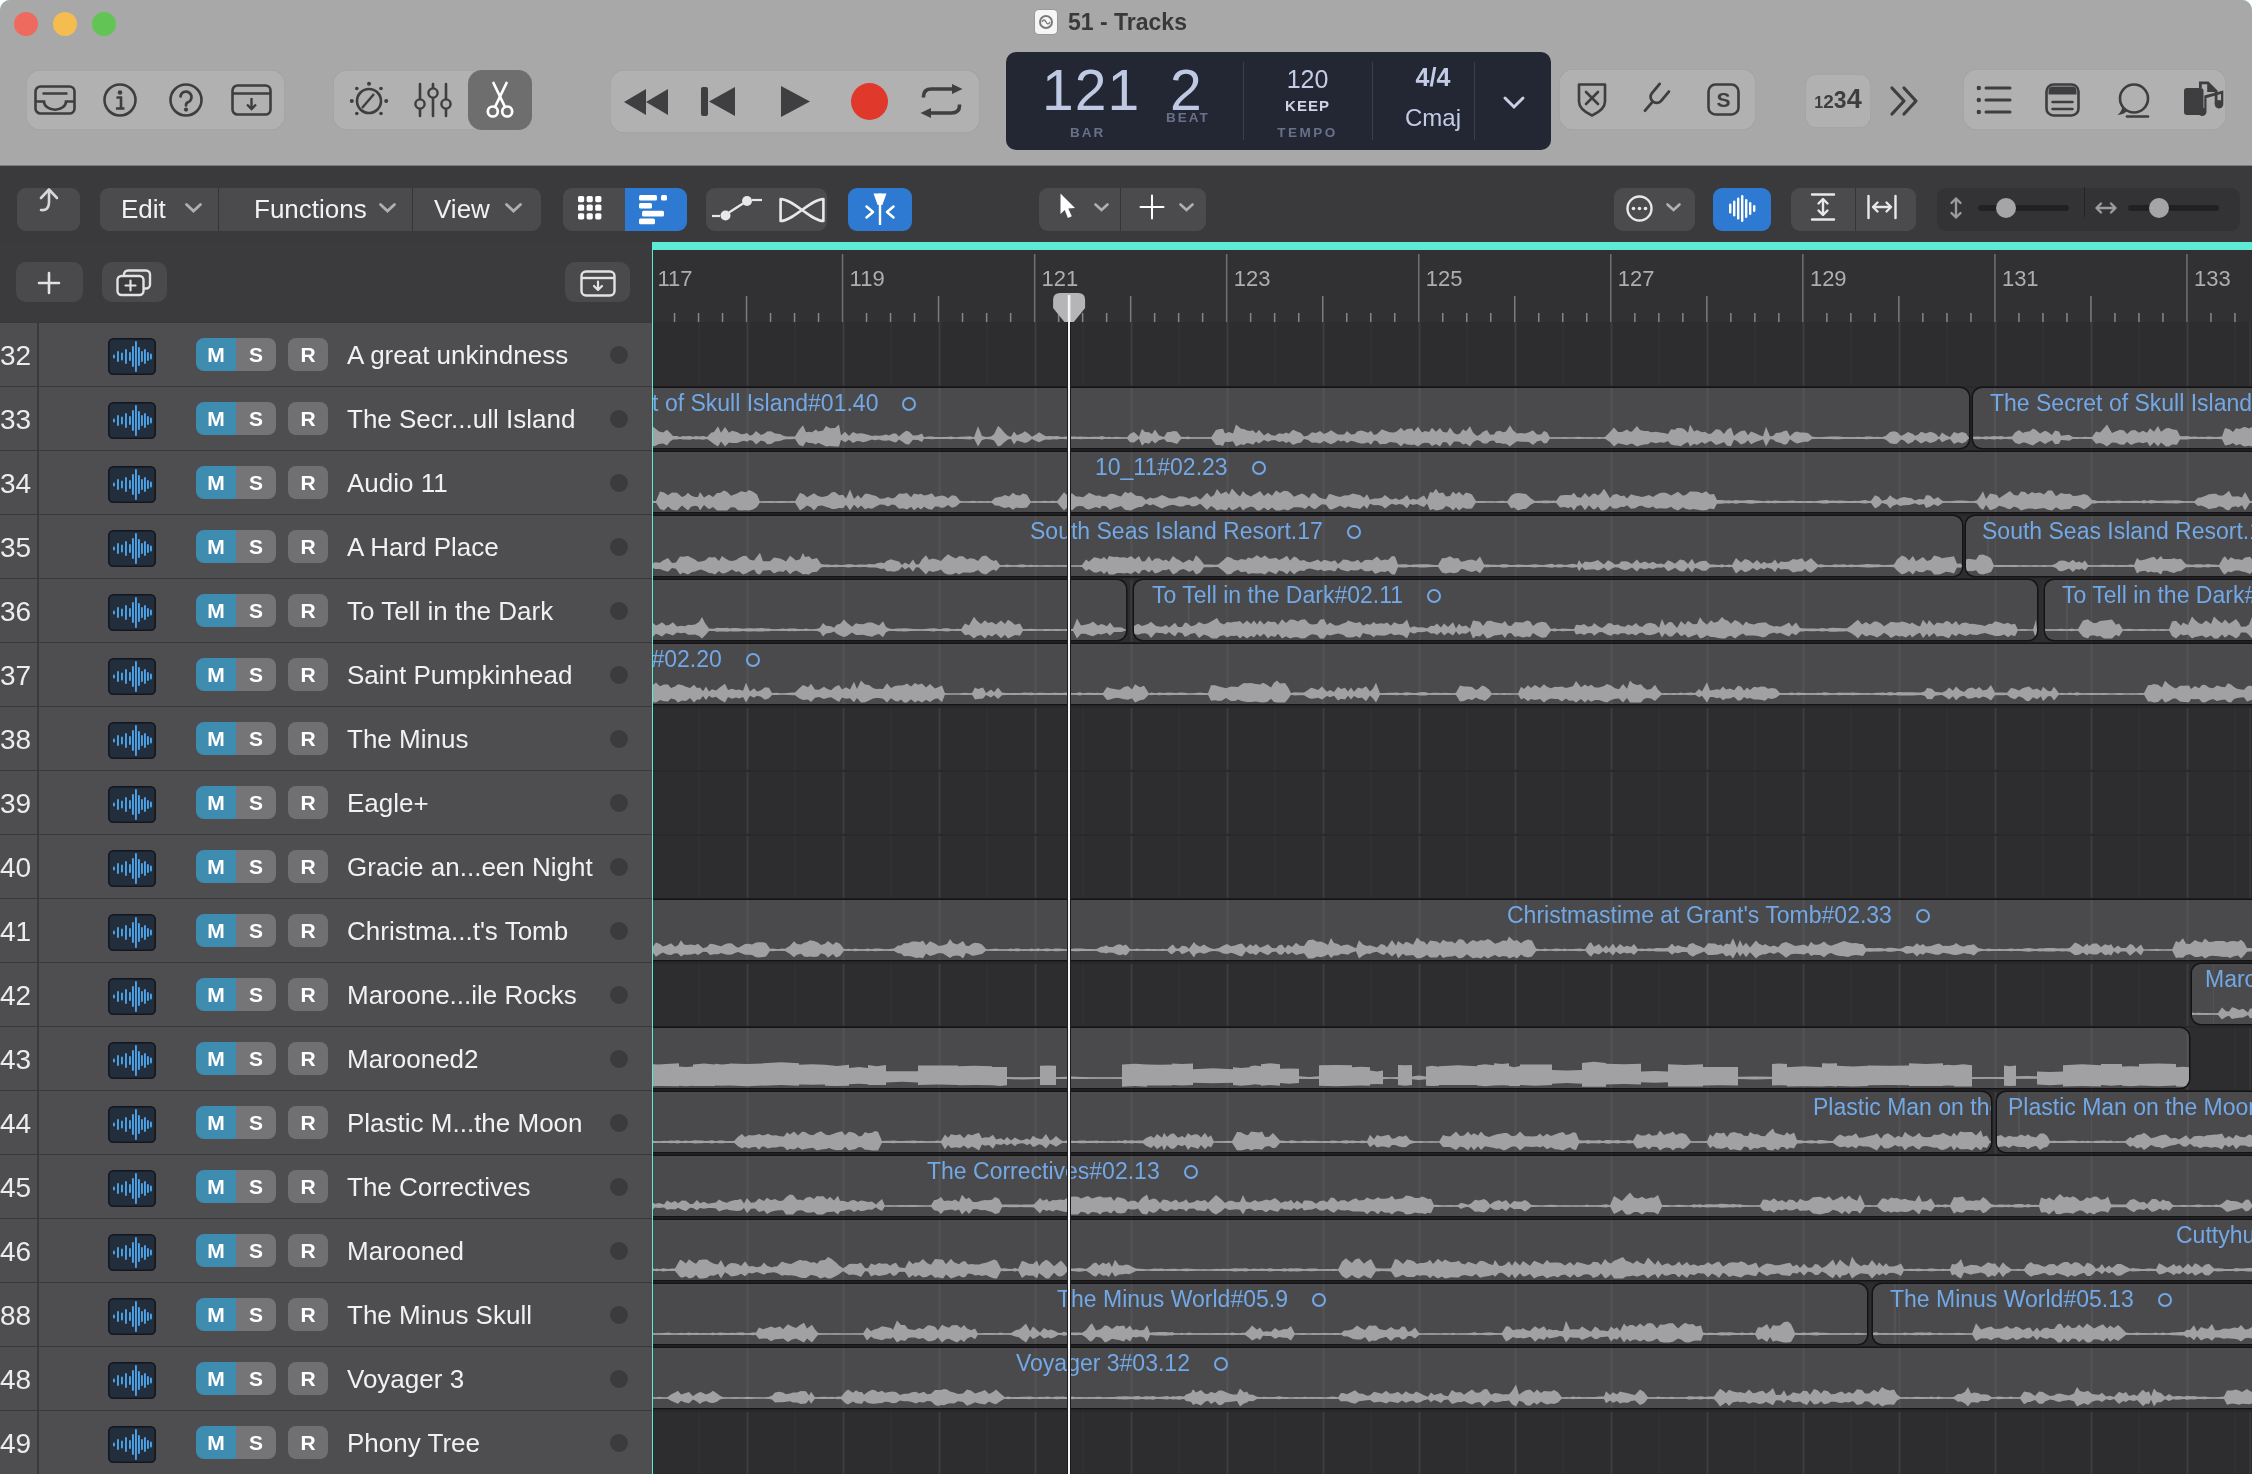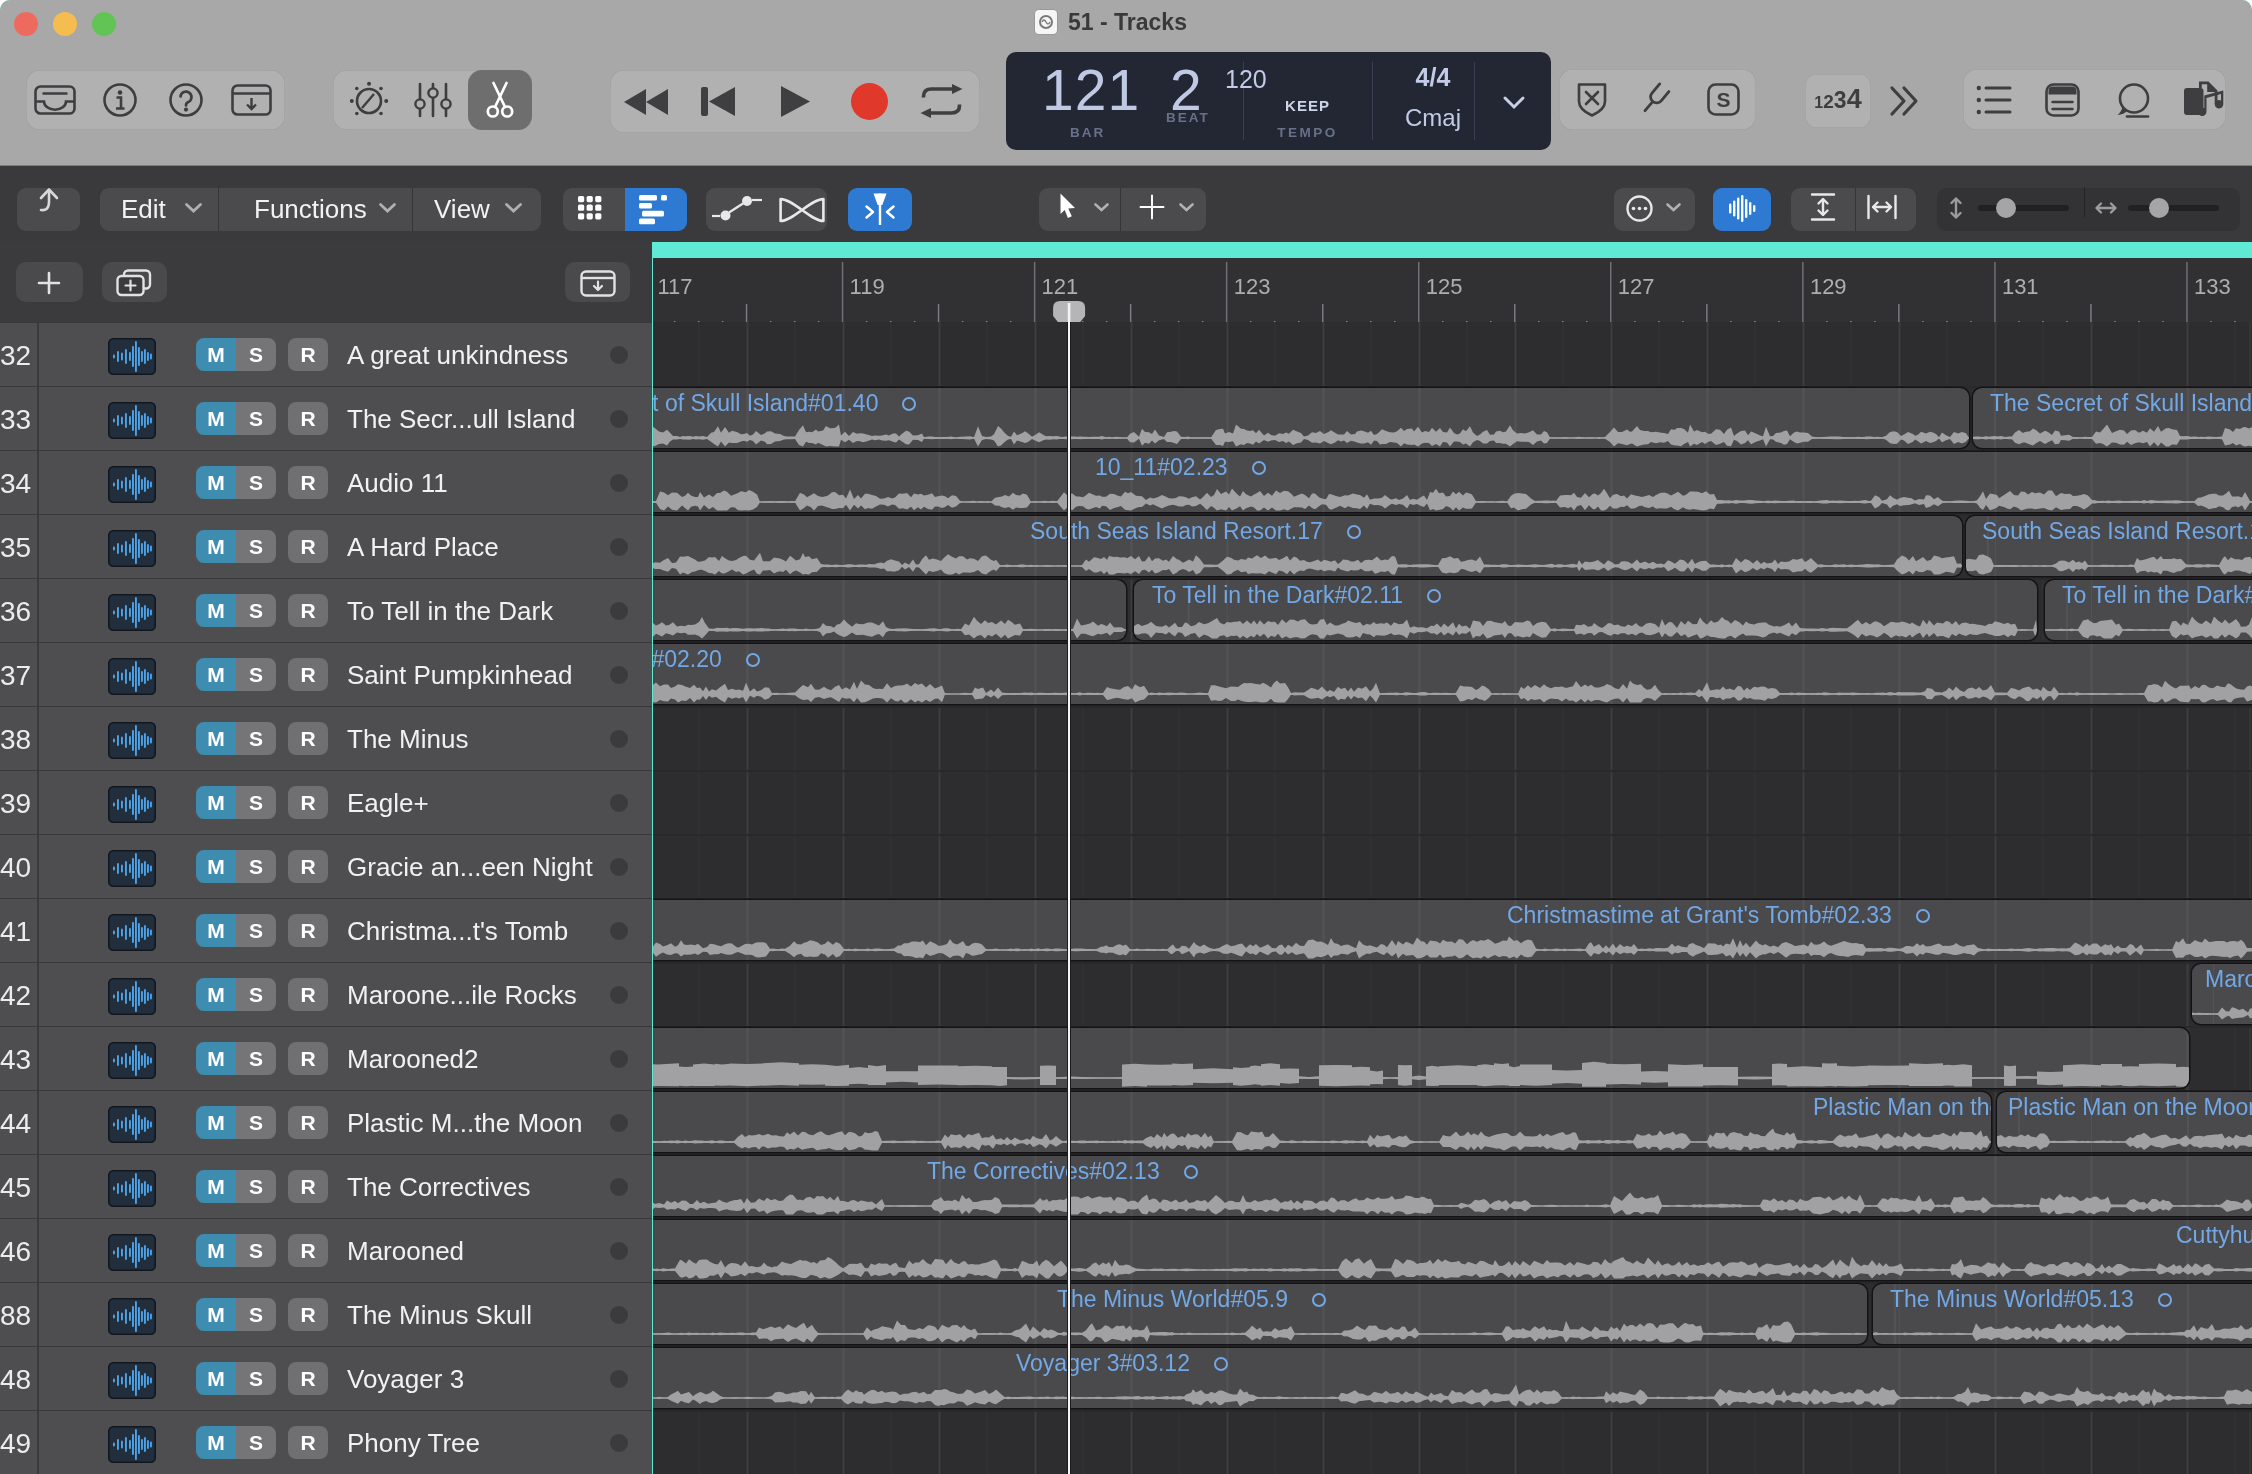--- a/index.html
+++ b/index.html
@@ -21,21 +21,21 @@
 
 #tb2{position:absolute;left:0;top:166px;width:2252px;height:76px;background:#3a3a3c}
 .b2{position:absolute;top:21.5px;height:43px;background:#4b4b4d;border-radius:9px}
 .b2 .dvd{position:absolute;top:0;width:1px;height:43px;background:#353537}
 .mtxt{position:absolute;top:21.5px;height:43px;line-height:43px;font-size:26px;color:#f2f2f2}
 .blue{background:#2e7ad2 !important}
 
 #hdr{position:absolute;left:0;top:242px;width:652px;height:80px;background:#3b3b3d}
 .hb{position:absolute;top:20px;height:40px;background:#4a4a4c;border-radius:10px}
 
-#ruler{position:absolute;left:653px;top:258px;width:1599px;height:80px;background:#313133;overflow:hidden}
+#ruler{position:absolute;left:653px;top:250px;width:1599px;height:80px;background:#313133;overflow:hidden}
 
 #panel{position:absolute;left:0;top:322px;width:652px;height:1152px;background:#4e4e50}
 .trow{position:absolute;left:0;width:652px;height:64px;border-top:1.5px solid #39393b}
 .num{position:absolute;left:0;top:17px;width:31px;text-align:right;font-size:28px;color:#ececec}
 .coldiv{position:absolute;left:37px;top:0;width:1.5px;height:64px;background:#3a3a3c}
 .wicon{position:absolute;left:108px;top:15px}
 .mbtn{position:absolute;left:196px;top:14.5px;width:40px;height:33px;background:#3e8cb0;
   border-radius:8px 0 0 8px;color:#fff;font-weight:bold;font-size:21px;text-align:center;line-height:33px}
 .sbtn{position:absolute;left:236px;top:14.5px;width:40px;height:33px;background:#757577;
   border-radius:0 8px 8px 0;color:#fff;font-weight:bold;font-size:21px;text-align:center;line-height:33px}
@@ -152,21 +152,21 @@
           <path d="M33 1 l10.5 5 l-10.5 5 z"></path>
           <path d="M12 25 l-10.5 5 l10.5 5 z"></path>
         </g>
       </svg>
       <div id="lcd">
         <div class="big" style="left:36px">121</div>
         <div class="big" style="left:164px">2</div>
         <div class="sm" style="left:64px;top:73px">BAR</div>
         <div class="sm" style="left:160px;top:58px">BEAT</div>
         <div class="dv" style="left:237px"></div>
-        <div class="md" style="left:219px;top:13px;width:129px;">120</div>
+        <div class="md" style="left:237px;top:13px;width:129px;text-align:center">120</div>
         <div style="position:absolute;left:237px;top:45px;width:129px;text-align:center;font-size:15px;font-weight:bold;color:#cdd4e6;letter-spacing:1px">KEEP</div>
         <div class="sm" style="left:237px;top:73px;width:129px;text-align:center;letter-spacing:2.5px">TEMPO</div>
         <div class="dv" style="left:366px"></div>
         <div class="md" style="left:366px;top:11px;width:122px;text-align:center;font-weight:bold">4/4</div>
         <div class="md" style="left:366px;top:52px;width:122px;text-align:center;font-size:24px">Cmaj</div>
         <div class="dv" style="left:468px"></div>
       </div>
       <svg class="ic" style="left:1503px;top:96px" width="22" height="13" viewBox="0 0 22 13">
         <path d="M2 2 L11 11 L20 2" fill="none" stroke="#c8d0e4" stroke-width="3" stroke-linecap="round"></path>
       </svg>

